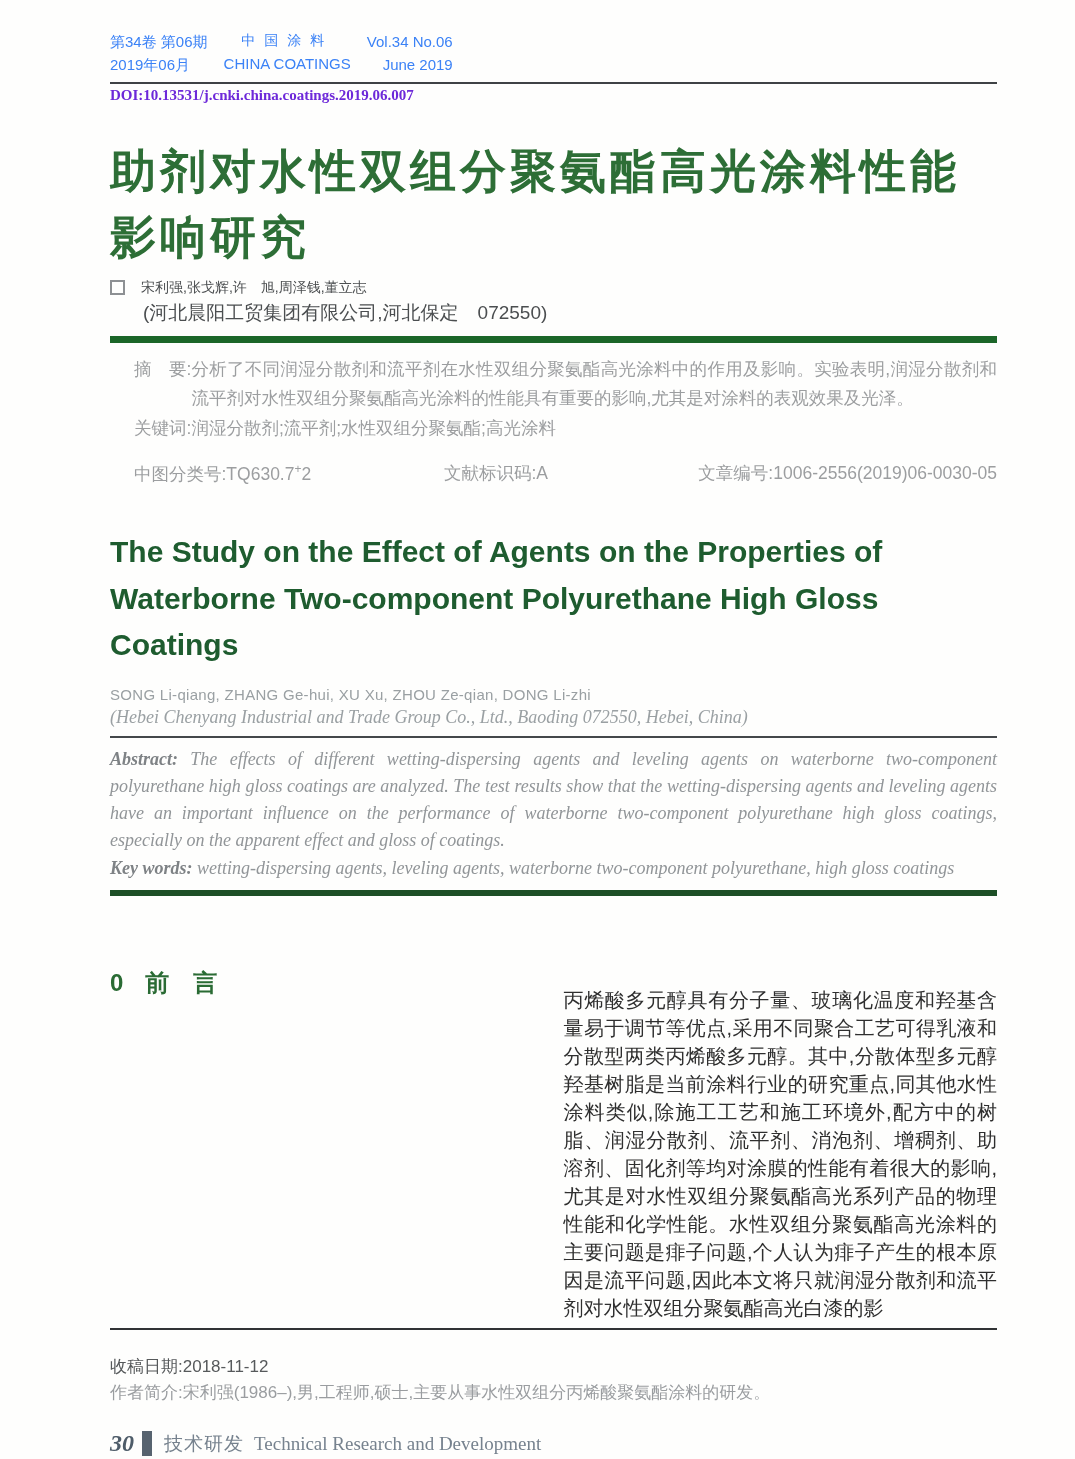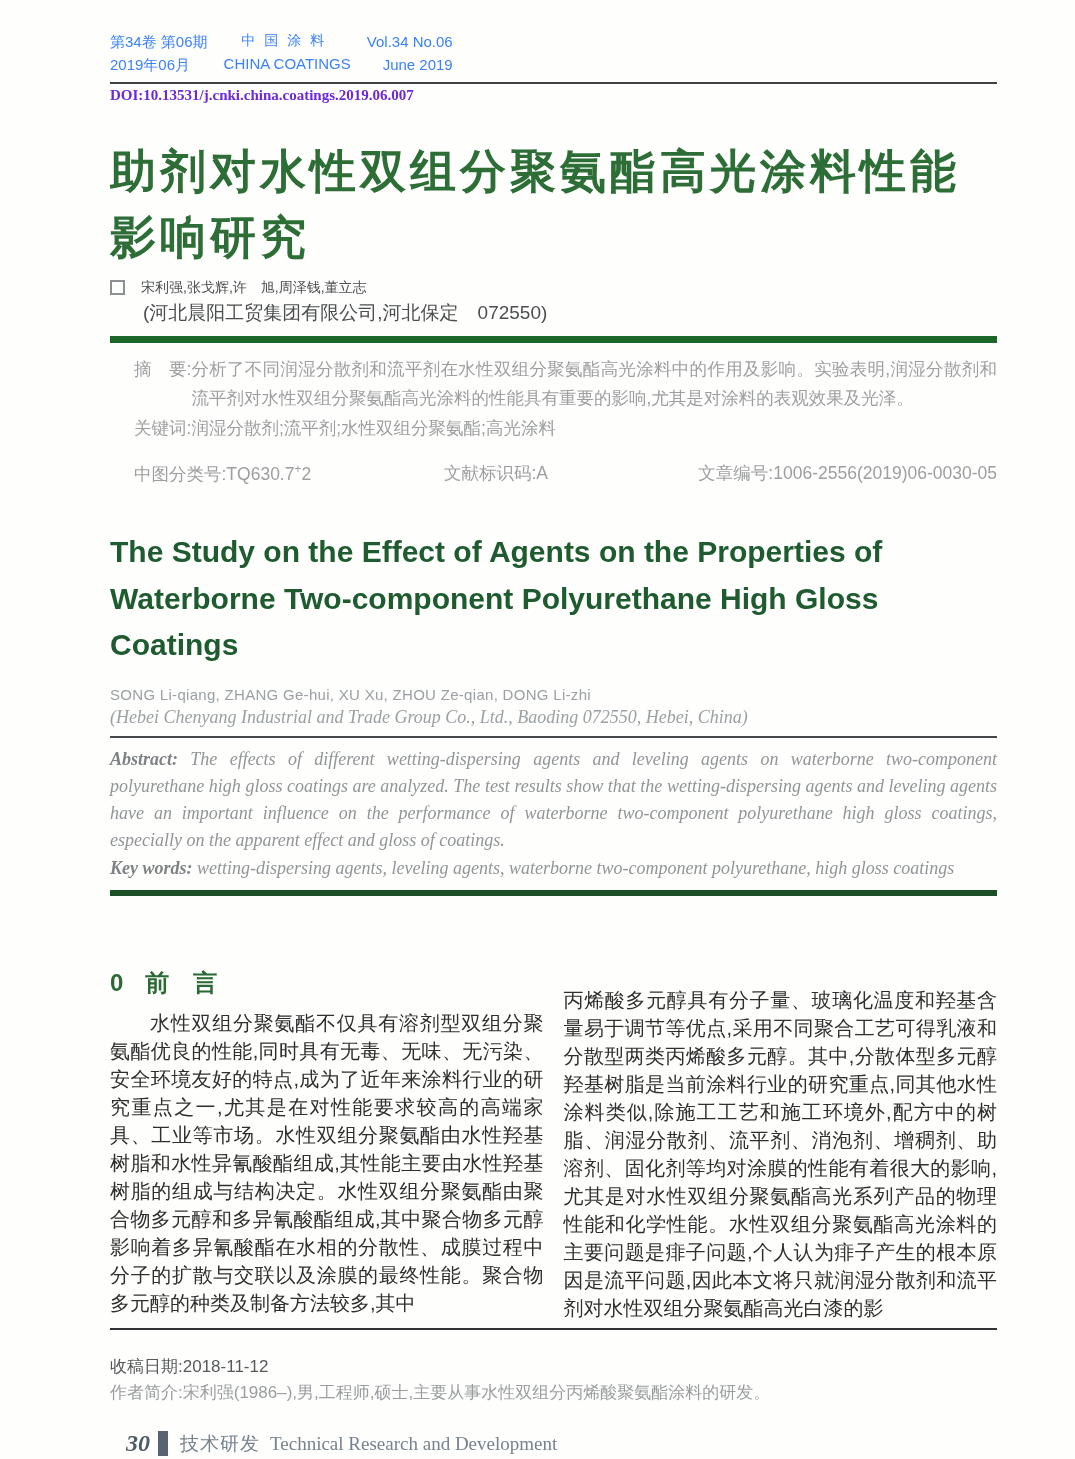--- a/index.html
+++ b/index.html
@@ -51,21 +51,21 @@
   .sec-num { margin-right:22px; }
   .col-left p { text-indent:2em; }
   .col-right { padding-top:20px; }
   
   .foot-rule { border-top:2px solid #313335; margin-top:6px; }
   .footnote { margin-top:4px; font-size:17px; line-height:1.55; }
   .fn-received { color:#56595b;margin-top:24px; }
   .fn-bio { color:#9a9da0; }
   
   .page-footer { margin-top:24px; display:flex; align-items:center; color:#76828e; }
-  .pf-num { font-family:"Liberation Serif","DejaVu Serif",serif; font-style:italic; font-weight:bold; font-size:24px; color:#4e5c69;margin-left:16px; }
+  .pf-num { font-family:"Liberation Serif","DejaVu Serif",serif; font-style:italic; font-weight:bold; font-size:24px; color:#4e5c69; }
   .pf-bar { width:10px; height:25px; background:#57636f; margin:0 12px 0 8px; }
   .pf-cn { font-size:19px; letter-spacing:1px; }
   .pf-en { font-family:"Liberation Serif","DejaVu Serif",serif; font-size:19px; margin-left:10px; }
 </style>
 </head>
 <body>
 
 <div class="page">
 
   <div class="hdr-row">
@@ -127,21 +127,20 @@
     <span>wetting-dispersing agents, leveling agents, waterborne two-component polyurethane, high gloss coatings</span>
   </p>
 
   <div class="rule-green2"></div>
 
   <div class="section">
     <div class="col col-left">
       <h3 class="sec-head">
         <span class="sec-num">0</span><span>前　言</span>
       </h3>
-      <p>水性双组分聚氨酯不仅具有溶剂型双组分聚氨酯优良的性能,同时具有无毒、无味、无污染、安全环境友好的特点,成为了近年来涂料行业的研究重点之一,尤其是在对性能要求较高的高端家具、工业等市场。水性双组分聚氨酯由水性羟基树脂和水性异氰酸酯组成,其性能主要由水性羟基树脂的组成与结构决定。水性双组分聚氨酯由聚合物多元醇和多异氰酸酯组成,其中聚合物多元醇影响着多异氰酸酯在水相的分散性、成膜过程中分子的扩散与交联以及涂膜的最终性能。聚合物多元醇的种类及制备方法较多,其中</p>
     </div>
     <div class="col col-right">
       <p>丙烯酸多元醇具有分子量、玻璃化温度和羟基含量易于调节等优点,采用不同聚合工艺可得乳液和分散型两类丙烯酸多元醇。其中,分散体型多元醇羟基树脂是当前涂料行业的研究重点,同其他水性涂料类似,除施工工艺和施工环境外,配方中的树脂、润湿分散剂、流平剂、消泡剂、增稠剂、助溶剂、固化剂等均对涂膜的性能有着很大的影响,尤其是对水性双组分聚氨酯高光系列产品的物理性能和化学性能。水性双组分聚氨酯高光涂料的主要问题是痱子问题,个人认为痱子产生的根本原因是流平问题,因此本文将只就润湿分散剂和流平剂对水性双组分聚氨酯高光白漆的影</p>
     </div>
   </div>
 
   <div class="foot-rule"></div>
   <div class="footnote">
     <div class="fn-received">收稿日期:2018-11-12</div>
     <div class="fn-bio">作者简介:宋利强(1986–),男,工程师,硕士,主要从事水性双组分丙烯酸聚氨酯涂料的研发。</div>

